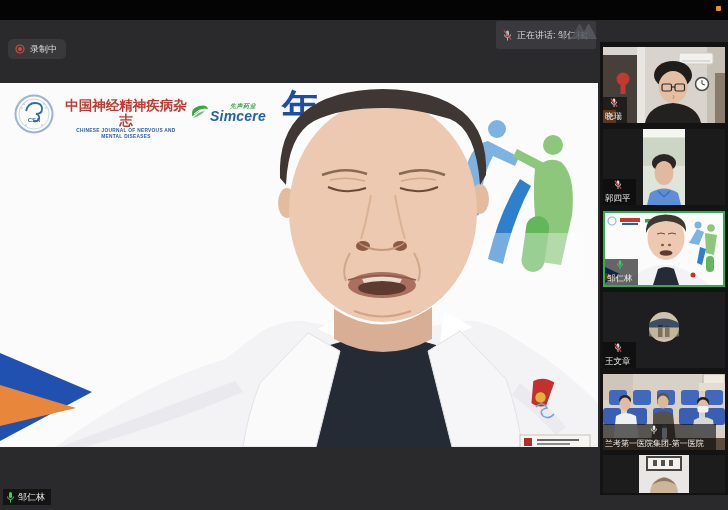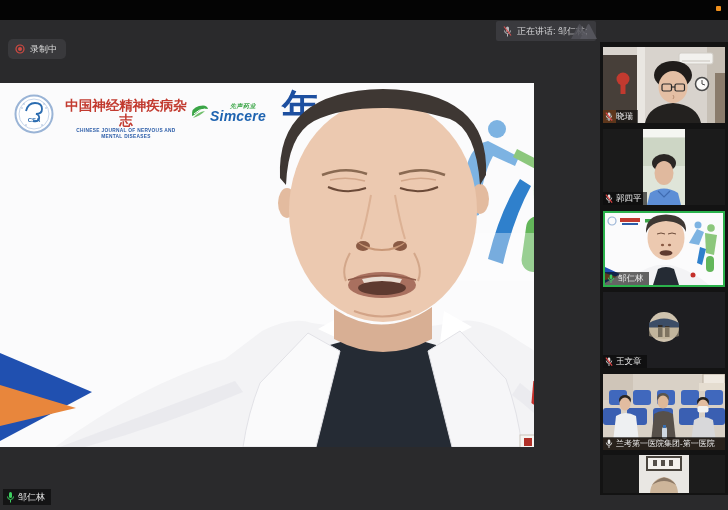--- a/index.html
+++ b/index.html
@@ -4,50 +4,50 @@
 <style>
   html,body{margin:0;padding:0;}
   body{
     width:728px;height:510px;position:relative;overflow:hidden;
     background:#2a2a2c;
     font-family:"Liberation Sans","DejaVu Sans",sans-serif;
   }
   .topbar{position:absolute;left:0;top:0;width:728px;height:20px;background:#040404;}
   .notif-dot{position:absolute;right:7px;top:6px;width:5px;height:5px;background:#ef8f1c;border-radius:1px;}
   .speak-pill{
-    position:absolute;left:496px;top:21px;height:20px;background:#3a3a3e;border-radius:2px;
+    position:absolute;left:496px;top:21px;height:28px;background:#3a3a3e;border-radius:2px;
     display:flex;align-items:center;gap:5px;padding:0 8px 0 7px;color:#d6d6d8;font-size:9px;white-space:nowrap;
   }
   .watermark{position:absolute;left:570px;top:23px;opacity:.85;}
   .rec-pill{
     position:absolute;left:8px;top:39px;height:20px;background:#39393c;border-radius:5px;
     display:flex;align-items:center;gap:5px;padding:0 9px 0 7px;color:#dcdcdc;font-size:9px;white-space:nowrap;
   }
-  .video-main{position:absolute;left:0;top:83px;width:534px;height:364px;background:#fbfbfc;overflow:hidden;}
+  .video-main{position:absolute;left:0;top:83px;width:598px;height:364px;background:#fbfbfc;overflow:hidden;}
   .video-main svg.scene{position:absolute;left:0;top:0;}
   .logo-csa{position:absolute;left:14px;top:11px;}
   .journal{position:absolute;left:64px;top:15px;width:124px;text-align:center;}
   .journal .cn{font-family:"DejaVu Serif","Liberation Serif",serif;font-weight:bold;color:#c23a2f;font-size:13.5px;letter-spacing:0px;line-height:15px;}
   .journal .en{color:#2b5ca8;font-size:4.8px;line-height:6px;letter-spacing:.3px;font-weight:bold;}
   .simcere{position:absolute;left:190px;top:19px;width:90px;height:34px;}
   .simcere .icon{position:absolute;left:0;top:2px;}
   .simcere .cn{position:absolute;left:40px;top:0;color:#3aa546;font-size:6px;font-weight:bold;font-style:italic;letter-spacing:.5px;}
   .simcere .en{position:absolute;left:20px;top:6px;color:#1e63b0;font-size:14px;font-weight:bold;font-style:italic;letter-spacing:.2px;}
   .calligraphy{position:absolute;left:282px;top:4px;font-family:"DejaVu Serif","Liberation Serif",serif;
     font-size:38px;font-weight:bold;color:#1d4fa0;line-height:42px;}
   .main-label{
     position:absolute;left:3px;top:489px;height:16px;background:rgba(16,16,16,.82);
     display:flex;align-items:center;gap:3px;padding:0 6px 0 3px;color:#ececec;font-size:9px;white-space:nowrap;
   }
   .sidebar{position:absolute;left:600px;top:42px;width:128px;height:453px;background:#131313;}
   .thumb{position:absolute;left:3px;width:122px;height:76px;background:#202022;overflow:hidden;box-sizing:border-box;}
   .thumb.active{border:2px solid #2bb24c;}
   .thumb-label{
     position:absolute;left:0;bottom:0;display:flex;align-items:center;gap:3px;
-    background:rgba(8,8,8,.62);padding:1px 5px 1px 2px;color:#f0f0f0;font-size:8.5px;line-height:11px;white-space:nowrap;max-width:122px;
+    background:rgba(8,8,8,.62);padding:1px 5px 1px 2px;color:#f0f0f0;font-size:8.5px;line-height:11px;white-space:nowrap;max-width:122px;flex-direction:column;
   }
   .thumb-label.long{font-size:8px;padding-right:12px;}
   .label-row{position:absolute;left:0;bottom:0;display:flex;align-items:flex-end;}
   .host-badge{width:13px;height:13px;background:#e8823c;display:flex;align-items:center;justify-content:center;flex:0 0 13px;}
 </style>
 </head>
 <body>
 
 <div class="topbar">
   <div class="notif-dot"></div>

